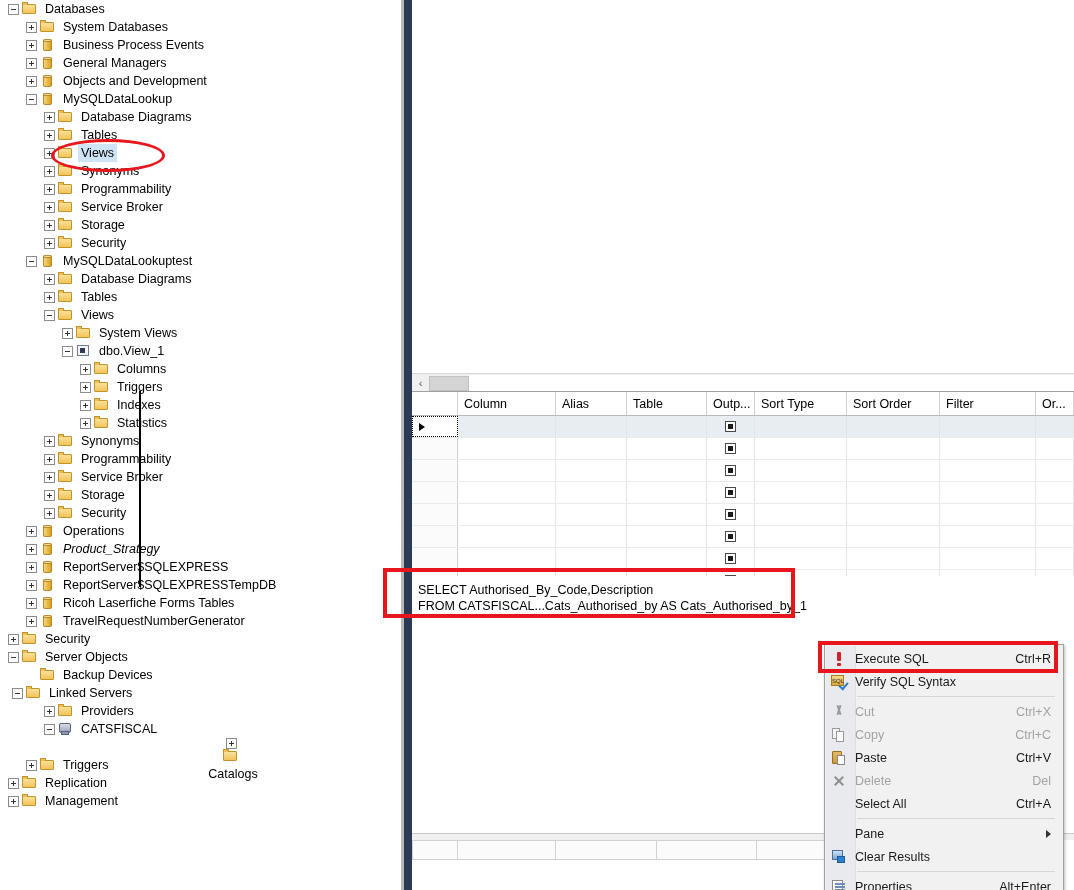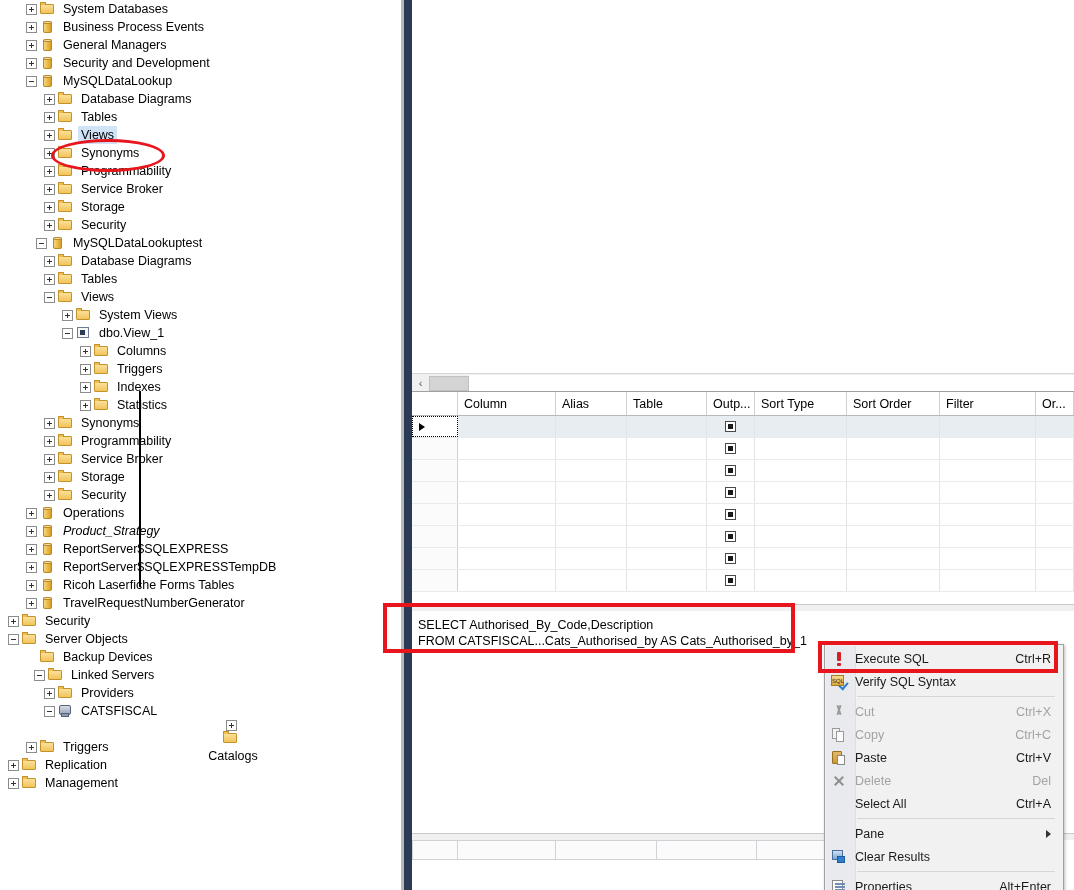--- a/index.html
+++ b/index.html
@@ -159,21 +159,21 @@
   
   #grid-vline{
     position:absolute;left:139px;top:391px;width:2px;height:196px;background:#000;
   }
   
   #sql-splitbar{
     position:absolute;left:0;top:604px;width:662px;height:7px;
     background:#f0f0f0;border-top:1px solid #c8c8c8;border-bottom:1px solid #c8c8c8;
   }
   #sql-pane{
-    position:absolute;left:0;top:611px;width:662px;height:209px;
+    position:absolute;left:0;top:576px;width:662px;height:209px;
     background:#ffffff;
   }
   #sql-text{
     padding:6px 4px 0 6px;
     font-family:"Liberation Sans", sans-serif;
     font-size:12.5px;line-height:16px;color:#000;white-space:pre;
   }
   
   #sql-redbox{
     position:absolute;left:-29px;top:-8px;width:412px;height:50px;
@@ -297,39 +297,44 @@
   }
   .ic-props::after{
     content:"";position:absolute;left:4px;top:4px;width:10px;height:2px;
     background:#6f8db5;box-shadow:0 3px 0 #6f8db5,0 6px 0 #6f8db5;
   }
 </style>
 </head>
 <body>
 
 <div id="tree-panel">
+    <div class="tnode" style="padding-left: 8px;">
+      <span class="twig "></span>
+      <span class="ico folder"></span>
+      <span class="tlabel">Databases</span>
+    </div>
     <div class="tnode" style="padding-left: 26px;">
       <span class="twig plus"></span>
       <span class="ico folder"></span>
       <span class="tlabel">System Databases</span>
     </div>
     <div class="tnode" style="padding-left: 26px;">
       <span class="twig plus"></span>
       <span class="ico db"></span>
       <span class="tlabel">Business Process Events</span>
     </div>
     <div class="tnode" style="padding-left: 26px;">
       <span class="twig plus"></span>
       <span class="ico db"></span>
       <span class="tlabel">General Managers</span>
     </div>
     <div class="tnode" style="padding-left: 26px;">
       <span class="twig plus"></span>
       <span class="ico db"></span>
-      <span class="tlabel">Security and Development</span>
+      <span class="tlabel">Objects and Development</span>
     </div>
     <div class="tnode" style="padding-left: 26px;">
       <span class="twig "></span>
       <span class="ico db"></span>
       <span class="tlabel">MySQLDataLookup</span>
     </div>
     <div class="tnode" style="padding-left: 44px;">
       <span class="twig plus"></span>
       <span class="ico folder"></span>
       <span class="tlabel">Database Diagrams</span>
@@ -362,21 +367,21 @@
     <div class="tnode" style="padding-left: 44px;">
       <span class="twig plus"></span>
       <span class="ico folder"></span>
       <span class="tlabel">Storage</span>
     </div>
     <div class="tnode" style="padding-left: 44px;">
       <span class="twig plus"></span>
       <span class="ico folder"></span>
       <span class="tlabel">Security</span>
     </div>
-    <div class="tnode" style="padding-left: 36px;">
+    <div class="tnode" style="padding-left: 26px;">
       <span class="twig "></span>
       <span class="ico db"></span>
       <span class="tlabel">MySQLDataLookuptest</span>
     </div>
     <div class="tnode" style="padding-left: 44px;">
       <span class="twig plus"></span>
       <span class="ico folder"></span>
       <span class="tlabel">Database Diagrams</span>
     </div>
     <div class="tnode" style="padding-left: 44px;">
@@ -482,21 +487,21 @@
     <div class="tnode" style="padding-left: 8px;">
       <span class="twig "></span>
       <span class="ico folder"></span>
       <span class="tlabel">Server Objects</span>
     </div>
     <div class="tnode" style="padding-left: 26px;">
       <span class="twig none"></span>
       <span class="ico folder"></span>
       <span class="tlabel">Backup Devices</span>
     </div>
-    <div class="tnode" style="padding-left: 26px; margin-left: 8px;">
+    <div class="tnode" style="padding-left: 12px;">
       <span class="twig "></span>
       <span class="ico folder"></span>
       <span class="tlabel">Linked Servers</span>
     </div>
     <div class="tnode" style="padding-left: 44px;">
       <span class="twig plus"></span>
       <span class="ico folder"></span>
       <span class="tlabel">Providers</span>
     </div>
     <div class="tnode" style="padding-left: 44px;">

